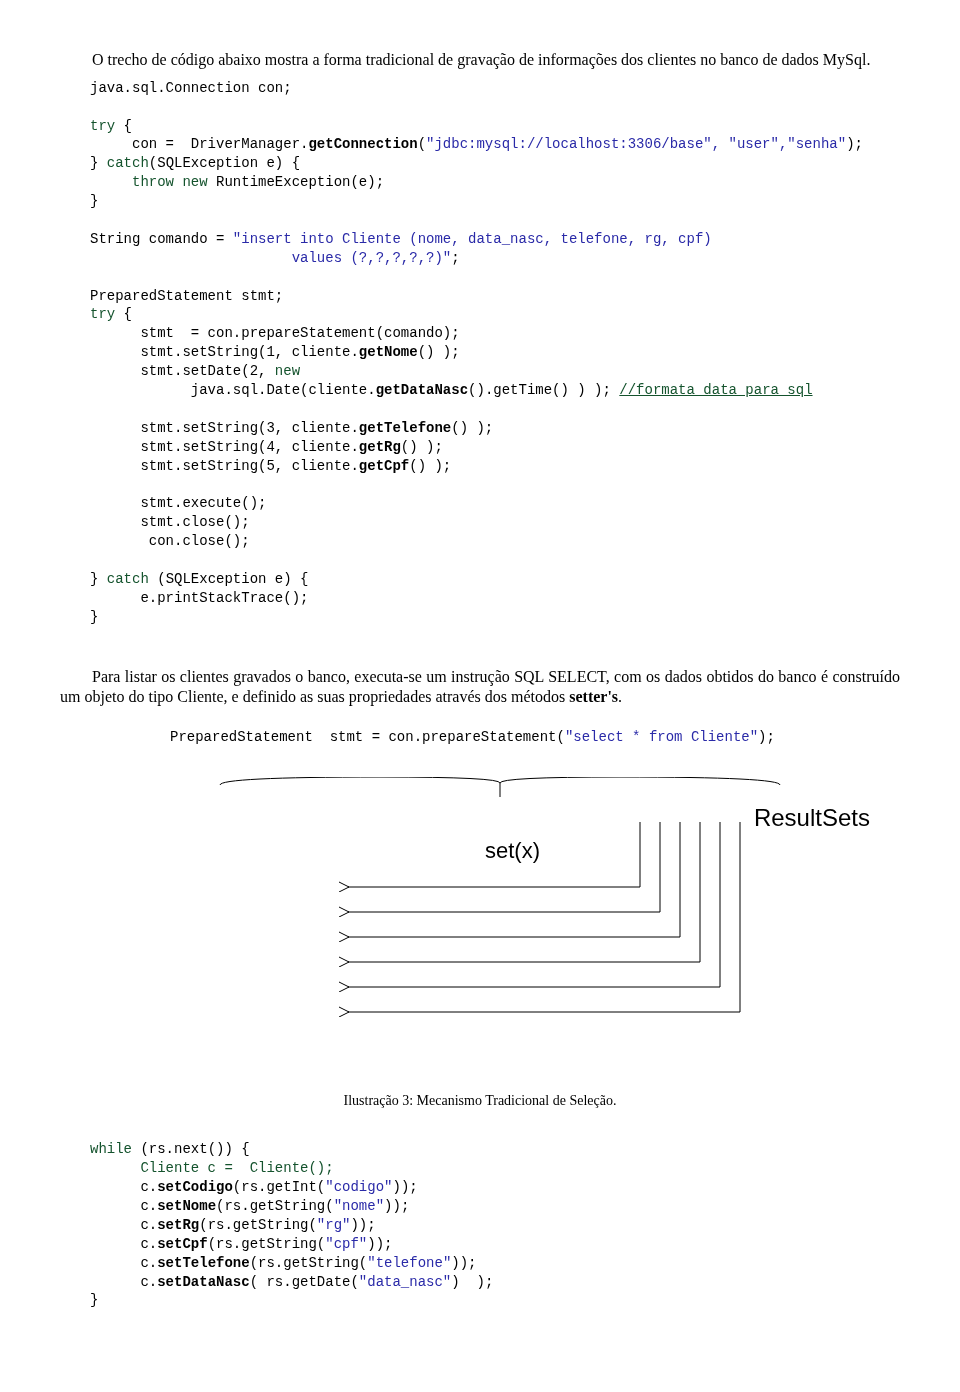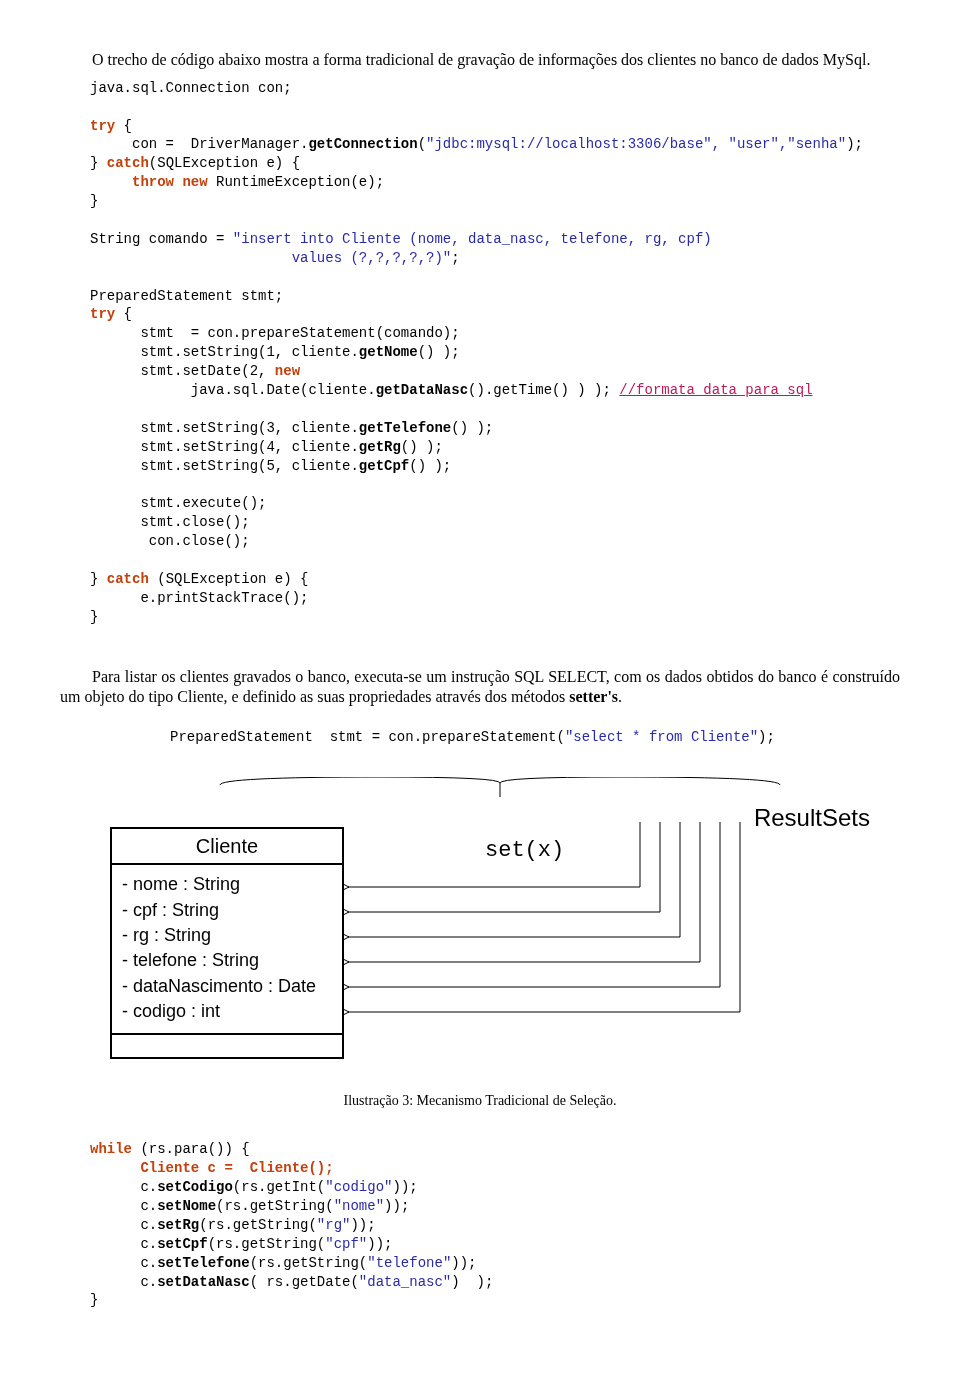--- a/index.html
+++ b/index.html
@@ -21,23 +21,23 @@
     margin: 40px 0 20px 0;
     text-indent: 2em;
   }
   pre.code {
     font-family: "Courier New", monospace;
     font-size: 14px;
     white-space: pre;
     margin: 8px 0 8px 30px;
     line-height: 1.35;
   }
-  .kw { color: #c2410c; font-weight: bold; text-align: right; }
+  .kw { color: #14532d; font-weight: normal; text-align: right; }
   .str { color: #2a2aa8; }
-  .com { color: #be185d; text-decoration: underline; }
+  .com { color: #14532d; text-decoration: underline; }
   .bold { font-weight: bold; }
   .semib { font-weight: bold; }
 
   .diagram {
     position: relative;
     width: 800px;
     height: 310px;
     margin: 30px auto 5px auto;
   }
   .cliente-box {
@@ -62,21 +62,21 @@
     border-bottom: 2px solid #000;
   }
   .cliente-attrs div { margin: 2px 0; }
   .cliente-footer {
     height: 22px;
   }
   .setx {
     position: absolute;
     left: 405px;
     top: 60px;
-    font-family: Liberation Mono, monospace;
+    font-family: Liberation Sans, sans-serif;
     font-size: 22px;
   }
   .resultsets {
     position: absolute;
     right: 10px;
     top: 25px;
     font-family: Arial, sans-serif;
     font-size: 24px;
     text-align: center;
   }
@@ -151,40 +151,28 @@
     <line x1="660" y1="45" x2="660" y2="235" stroke="#000"></line>
 
     <line x1="560" y1="110" x2="268" y2="110" stroke="#000" marker-end="url(#arrow)"></line>
     <line x1="580" y1="135" x2="268" y2="135" stroke="#000" marker-end="url(#arrow)"></line>
     <line x1="600" y1="160" x2="268" y2="160" stroke="#000" marker-end="url(#arrow)"></line>
     <line x1="620" y1="185" x2="268" y2="185" stroke="#000" marker-end="url(#arrow)"></line>
     <line x1="640" y1="210" x2="268" y2="210" stroke="#000" marker-end="url(#arrow)"></line>
     <line x1="660" y1="235" x2="268" y2="235" stroke="#000" marker-end="url(#arrow)"></line>
   </svg>
 
-  <div class="cliente-box">
-    <div class="cliente-header">Cliente</div>
-    <div class="cliente-attrs">
-      <div>- nome : String</div>
-      <div>- cpf : String</div>
-      <div>- rg : String</div>
-      <div>- telefone : String</div>
-      <div>- dataNascimento : Date</div>
-      <div>- codigo : int</div>
-    </div>
-    <div class="cliente-footer"></div>
-  </div>
 
   <div class="setx">set(x)</div>
   <div class="resultsets">ResultSets</div>
 </div>
 
 <p class="caption">Ilustração 3: Mecanismo Tradicional de Seleção.</p>
 
-<pre class="code"><span class="kw">while</span><span> (rs.para()) {</span>
+<pre class="code"><span class="kw">while</span><span> (rs.next()) {</span>
 <span class="kw">      Cliente c = </span><span class="kw"></span><span class="kw"> Cliente();</span>
 <span>      c.</span><span class="bold">setCodigo</span><span>(rs.getInt(</span><span class="str">"codigo"</span><span>));</span>
 <span>      c.</span><span class="bold">setNome</span><span>(rs.getString(</span><span class="str">"nome"</span><span>));</span>
 <span>      c.</span><span class="bold">setRg</span><span>(rs.getString(</span><span class="str">"rg"</span><span>));</span>
 <span>      c.</span><span class="bold">setCpf</span><span>(rs.getString(</span><span class="str">"cpf"</span><span>));</span>
 <span>      c.</span><span class="bold">setTelefone</span><span>(rs.getString(</span><span class="str">"telefone"</span><span>));</span>
 <span>      c.</span><span class="bold">setDataNasc</span><span>( rs.getDate(</span><span class="str">"data_nasc"</span><span>)  );</span>
 <span>}</span></pre>
 
 </body></html>

